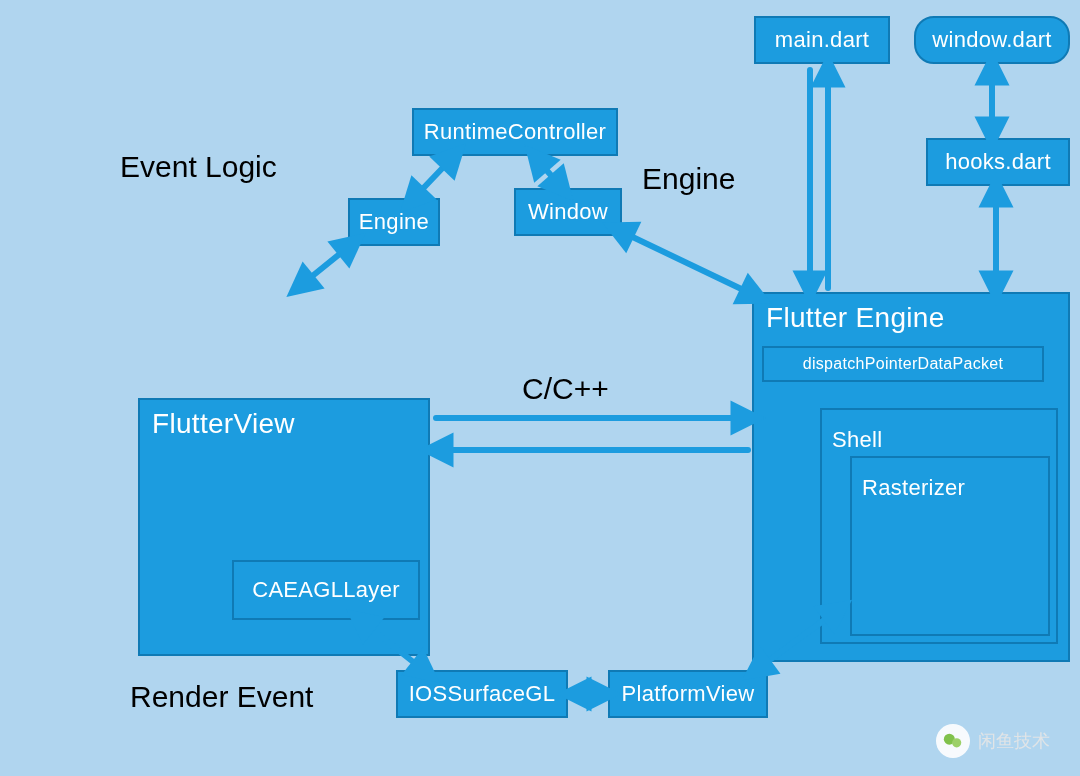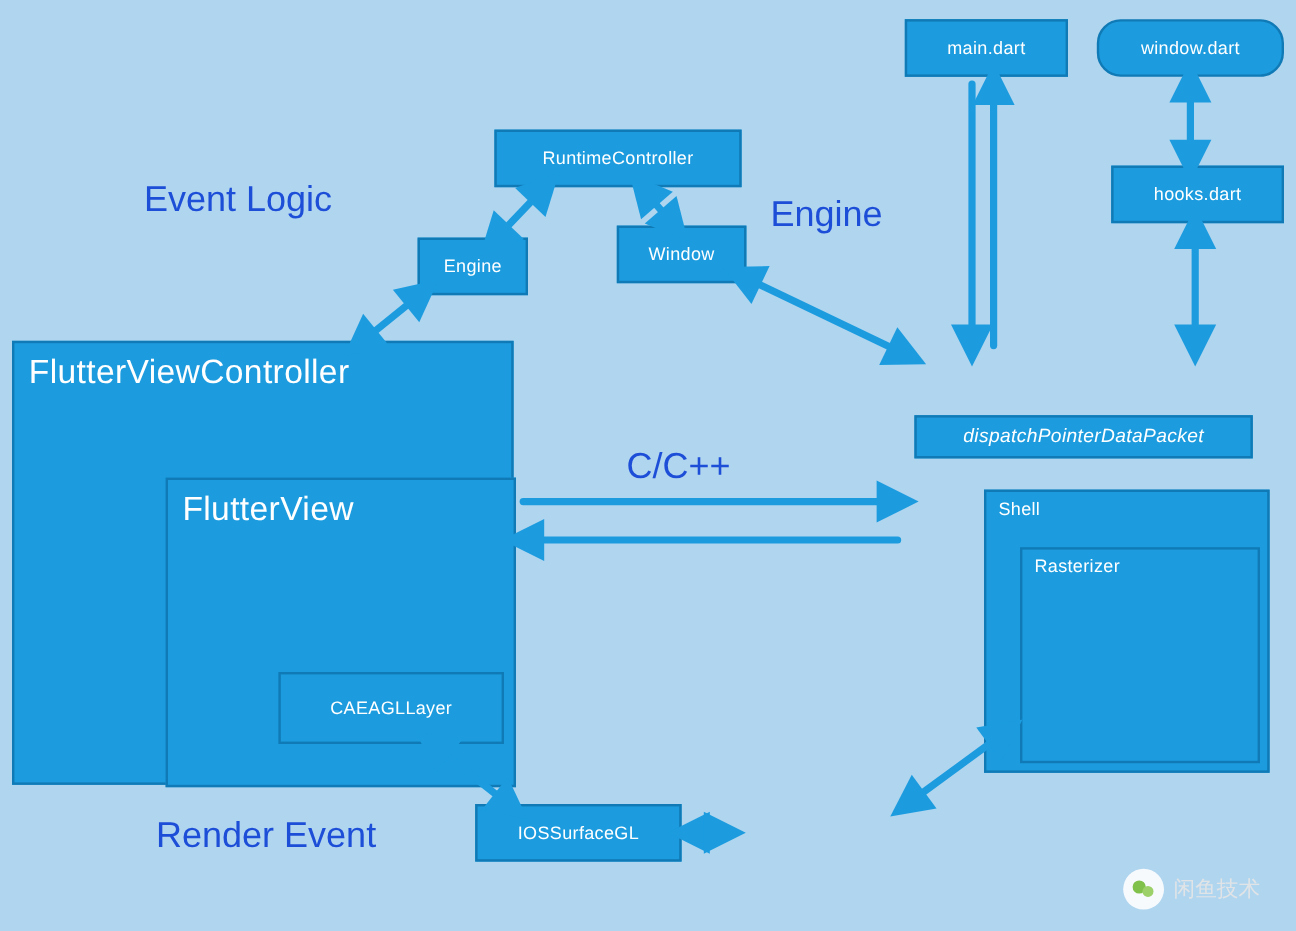--- a/index.html
+++ b/index.html
@@ -24,27 +24,27 @@
     color: #ffffff;
     box-sizing: border-box;
     display: flex;
     align-items: flex-start;
     justify-content: flex-start;
     padding: 8px 12px;
     font-size: 28px;
     font-weight: 300;
     letter-spacing: .3px;
   }
-  .box.small { font-size: 15px; padding: 6px 10px; }
+  .box.small { font-size: 22px; padding: 17px 10px; }
   .box.tiny  { font-size: 16px; padding: 4px 8px; font-weight: 400; }
   .box.center { align-items: center; justify-content: center; }
 
   .freelabel {
     position: absolute;
-    color: #1d4ed8;
+    color: #000000;
     font-size: 30px;
     font-weight: 300;
     pointer-events: none;
   }
 
   svg.arrows {
     position: absolute;
     left: 0; top: 0;
     width: 1080px;
     height: 776px;
@@ -73,45 +73,48 @@
   .wechat .circ {
     width: 34px; height: 34px; border-radius: 50%;
     background: #ffffff; display:flex; align-items:center; justify-content:center;
   }
   .wechat svg { width: 22px; height: 22px; }
 </style>
 </head>
 <body>
 <div class="stage">
 
-<div class="box" style="left:10px; top:284px; width:418px; height:370px;">
-  <span>FlutterViewController</span>
-</div>
 <div class="box" style="left:138px; top:398px; width:292px; height:258px;">
   <span>FlutterView</span>
 </div>
 <div class="box small center" style="left:232px; top:560px; width:188px; height:60px;">
   <span>CAEAGLLayer</span>
 </div>
 
 <div class="box small center" style="left:348px; top:198px; width:92px; height:48px;">
   <span>Engine</span>
 </div>
 <div class="box small center" style="left:412px; top:108px; width:206px; height:48px;">
   <span>RuntimeController</span>
 </div>
 <div class="box small center" style="left:514px; top:188px; width:108px; height:48px;">
   <span>Window</span>
 </div>
 
 <div class="box small center" style="left:396px; top:670px; width:172px; height:48px;">
   <span>IOSSurfaceGL</span>
 </div>
+<div class="box small center" style="left:608px; top:670px; width:160px; height:48px;">
+  <span>PlatformView</span>
+</div>
 
-<div class="box tiny center" style="left:762px; top:346px; width:282px; height:36px;font-style:italic;">
+<div class="box" style="left:752px; top:292px; width:318px; height:370px;">
+  <span>Flutter Engine</span>
+</div>
+<div class="box tiny center" style="left:762px; top:346px; width:282px; height:36px;">
   <span>dispatchPointerDataPacket</span>
 </div>
 <div class="box small" style="left:820px; top:408px; width:238px; height:236px;">
   <span>Shell</span>
 </div>
 <div class="box small" style="left:850px; top:456px; width:200px; height:180px;">
   <span>Rasterizer</span>
 </div>
 
 <div class="box small center" style="left:754px; top:16px; width:136px; height:48px;">

